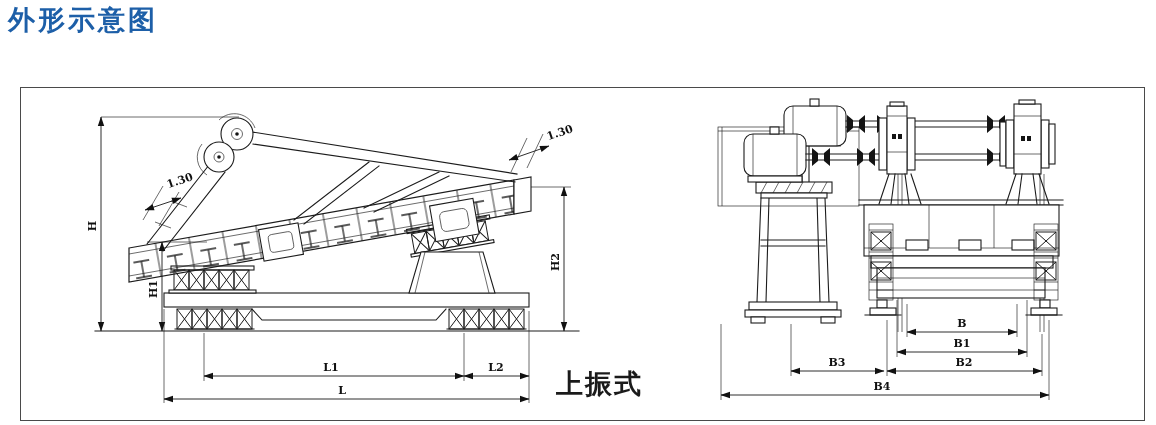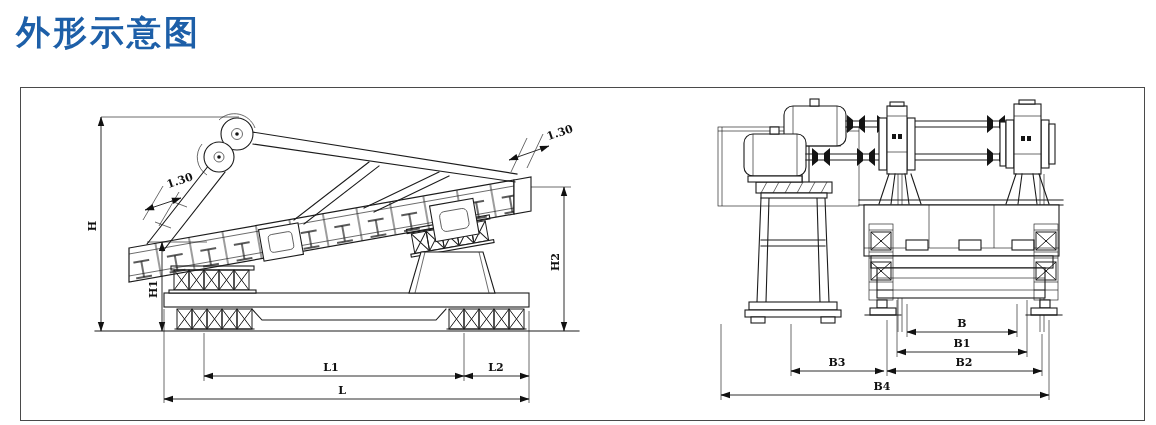--- a/index.html
+++ b/index.html
@@ -1,22 +1,22 @@
 <!DOCTYPE html>
 <html><head>
 <meta charset="utf-8">
 <style>
   html,body{margin:0;padding:0;}
   body{
     width:1156px;height:425px;position:relative;overflow:hidden;
     background:#ffffff;font-family:"Liberation Sans",sans-serif;
   }
   .page-title{
-    position:absolute;left:8px;top:2px;margin:8px;
-    font-size:34px;font-weight:700;letter-spacing:3px;color:#1d5fa8;
+    position:absolute;left:8px;top:2px;margin:0;
+    font-size:27px;font-weight:700;letter-spacing:3px;color:#1d5fa8;
   }
   .figure-frame{
     position:absolute;left:20px;top:87px;width:1125px;height:334px;
     border:1px solid #4a4a4a;box-sizing:border-box;background:#fff;
   }
   .view-svg{position:absolute;}
   .svg-side{left:38px;top:6px;}
   .svg-end{left:680px;top:6px;}
   .caption{
     position:absolute;left:535px;top:278px;
@@ -313,13 +313,14 @@
       <line class="lt" x1="348" y1="226" x2="348" y2="306"></line>
       <line class="dm" x1="20" y1="301" x2="348" y2="301" marker-start="url(#ar2)" marker-end="url(#ar2)"></line>
       <text class="dl" x="261" y="233">B</text>
       <text class="dl" x="261" y="253">B1</text>
       <text class="dl" x="263" y="272">B2</text>
       <text class="dl" x="136" y="272">B3</text>
       <text class="dl" x="181" y="296">B4</text>
     </g>
   </svg>
 
+  <div class="caption">上振式</div>
 </div>
 
 </body></html>

